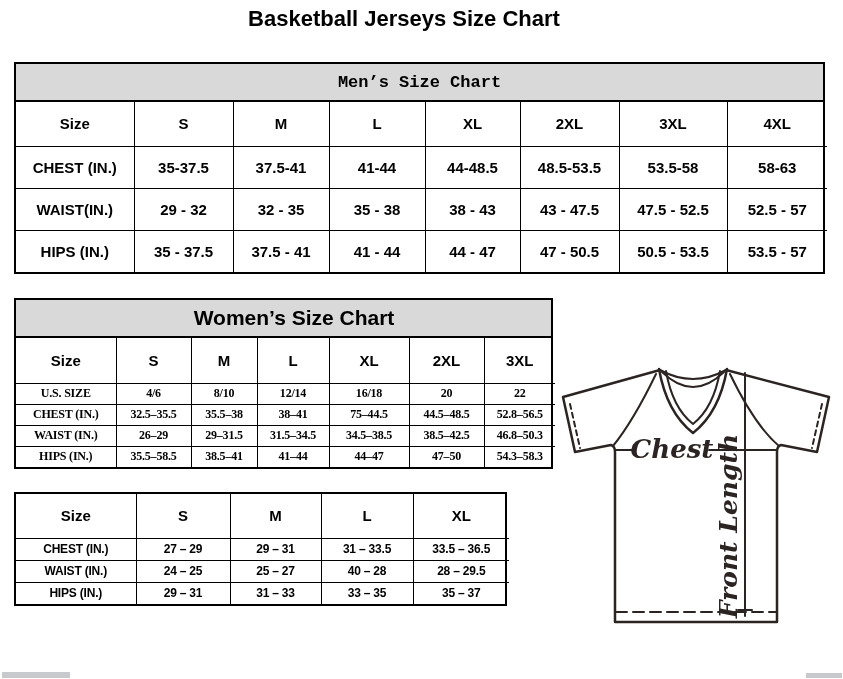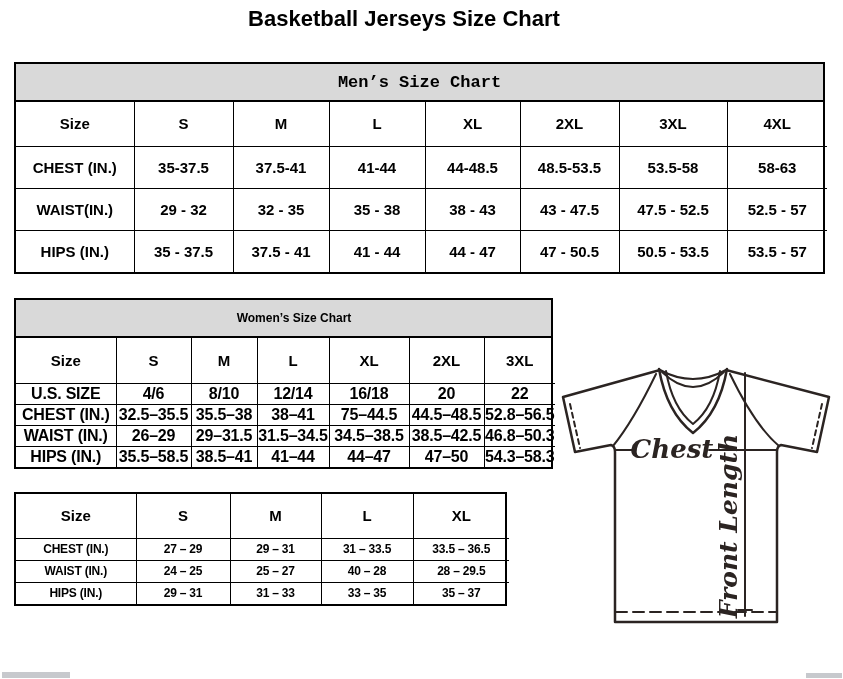--- a/index.html
+++ b/index.html
@@ -38,23 +38,23 @@
   tr > *:last-child  { border-right: none; }
   thead tr > * { border-top: none; }
   tbody tr:last-child > * { border-bottom: none; }
 
   #tbl-mens   { left: 14px; top: 62px;  width: 811px; }
   #tbl-mens .tbl-title { height: 38px; font-size: 17px; }
   #tbl-mens thead th { height: 44px; font-size: 15px; }
   #tbl-mens tbody td { height: 42px; font-size: 15px; }
 
   #tbl-womens { left: 14px; top: 298px; width: 539px; }
-  #tbl-womens .tbl-title { height: 38px; font-size: 12px; padding-left: 21px; }
+  #tbl-womens .tbl-title { height: 38px; font-size: 21px; padding-left: 21px; }
   #tbl-womens thead th { height: 45px; font-size: 15px; }
-  #tbl-womens tbody td { height: 21px; font-size: 16px; letter-spacing: -0.2px; }
+  #tbl-womens tbody td { height: 21px; font-size: 12px; letter-spacing: -0.2px; font-family: Liberation Serif, serif; }
 
   #tbl-youth  { left: 14px; top: 492px; width: 493px; }
   #tbl-youth .tbl-title { height: 38px; font-size: 16px; }
   #tbl-youth thead th { height: 44px; font-size: 15px; }
   #tbl-youth tbody td { height: 22px; font-size: 12px; letter-spacing: -0.2px; }
 
   #jersey { position: absolute; left: 556px; top: 360px; width: 284px; height: 270px; }
 
   .scroll-frag {
     position: absolute; background: #c7c9cd;

